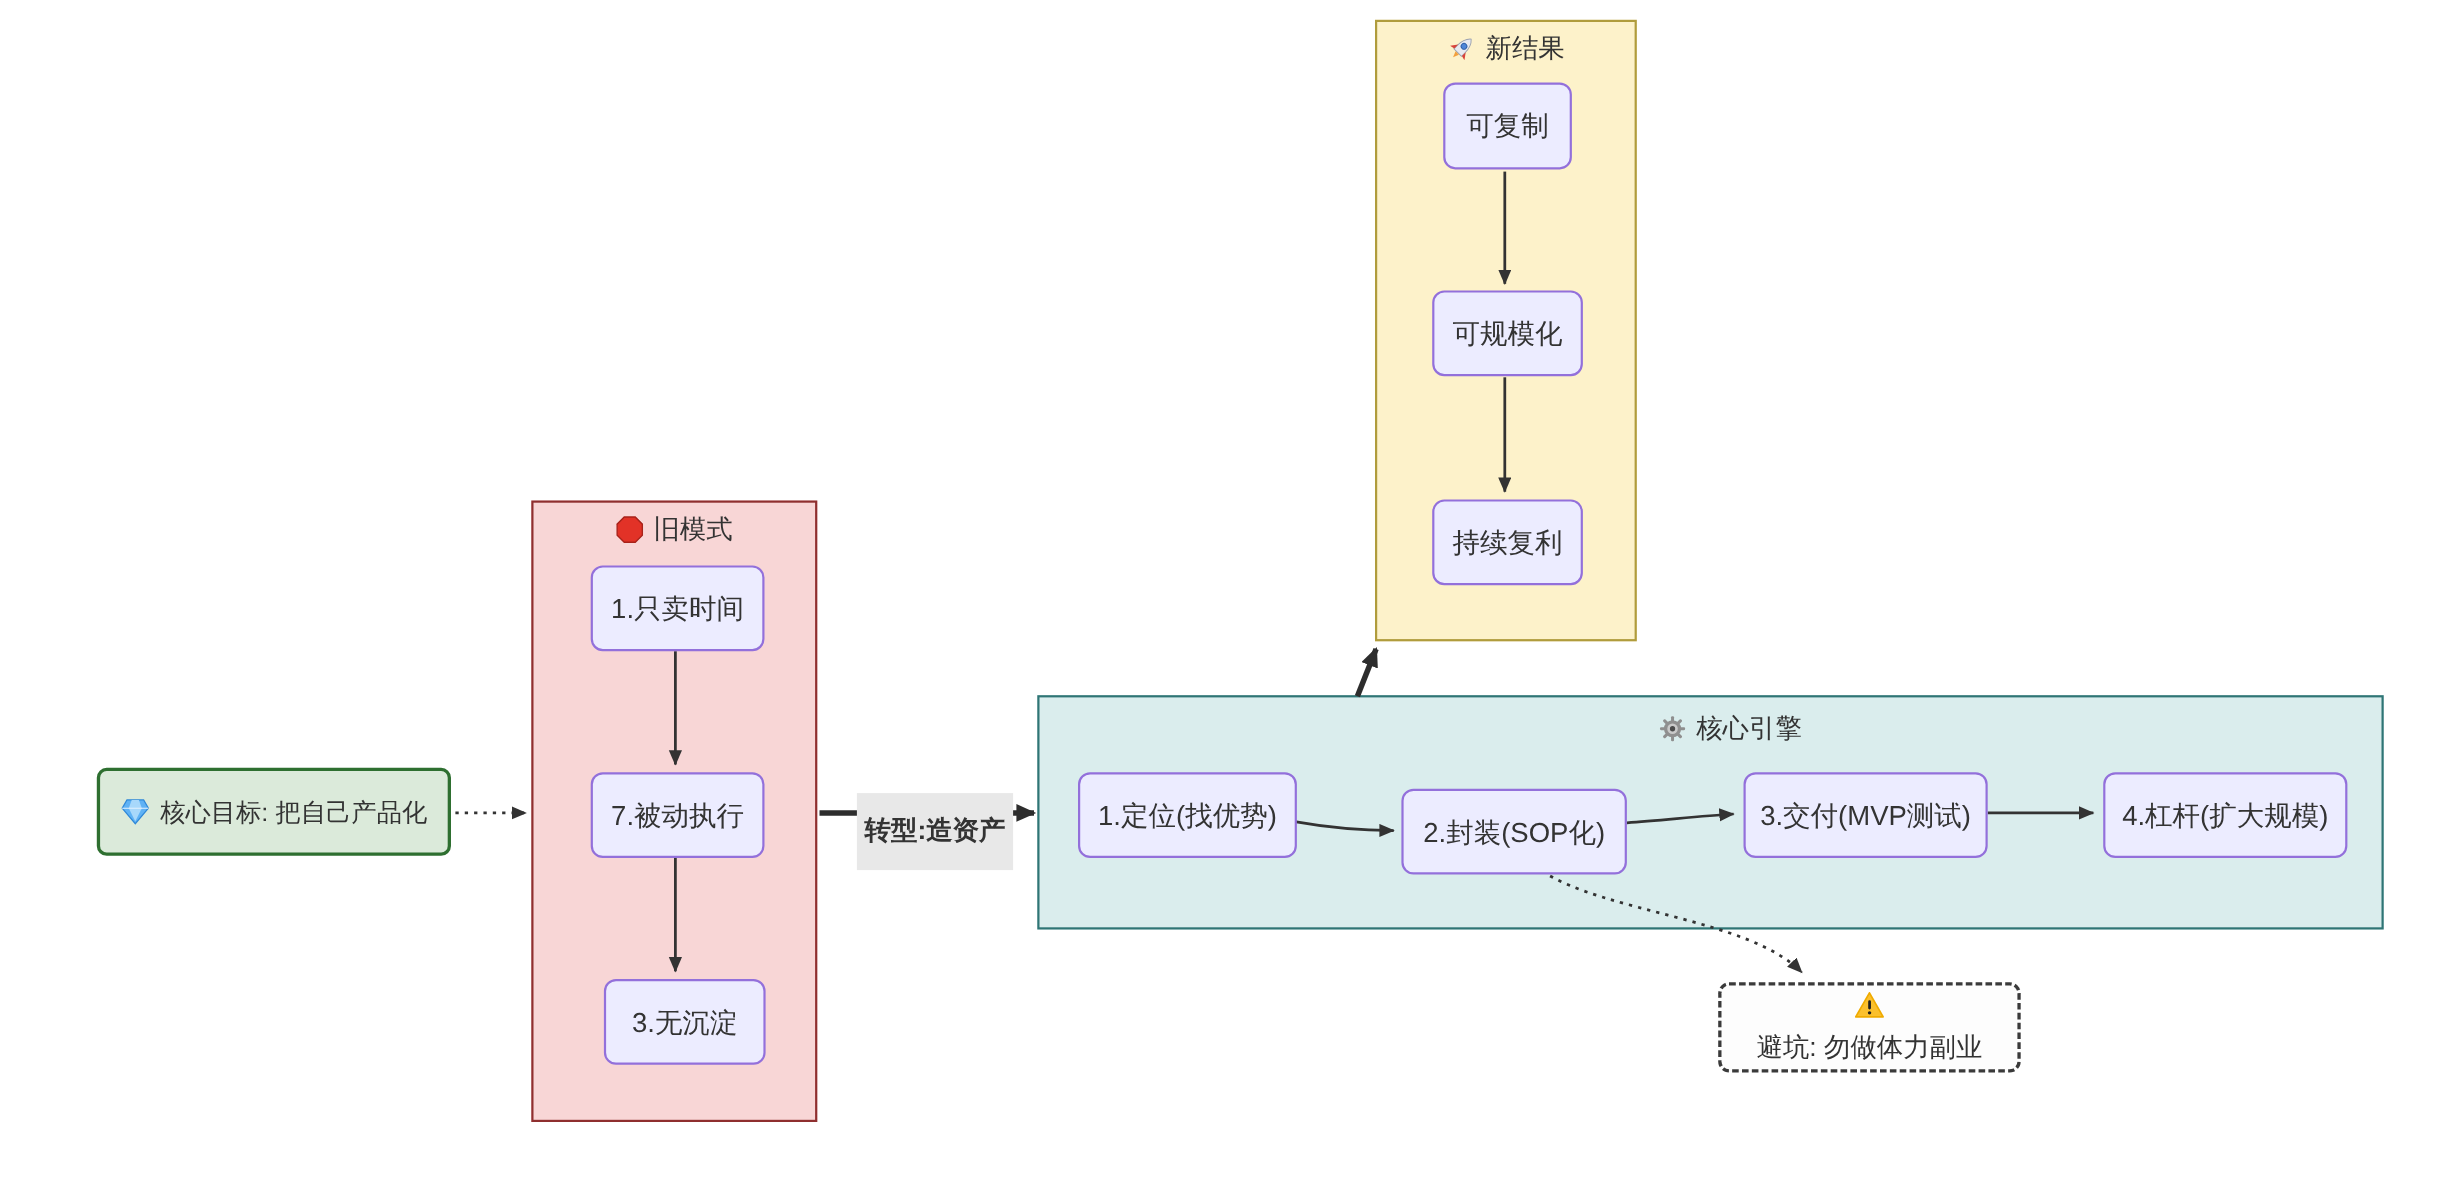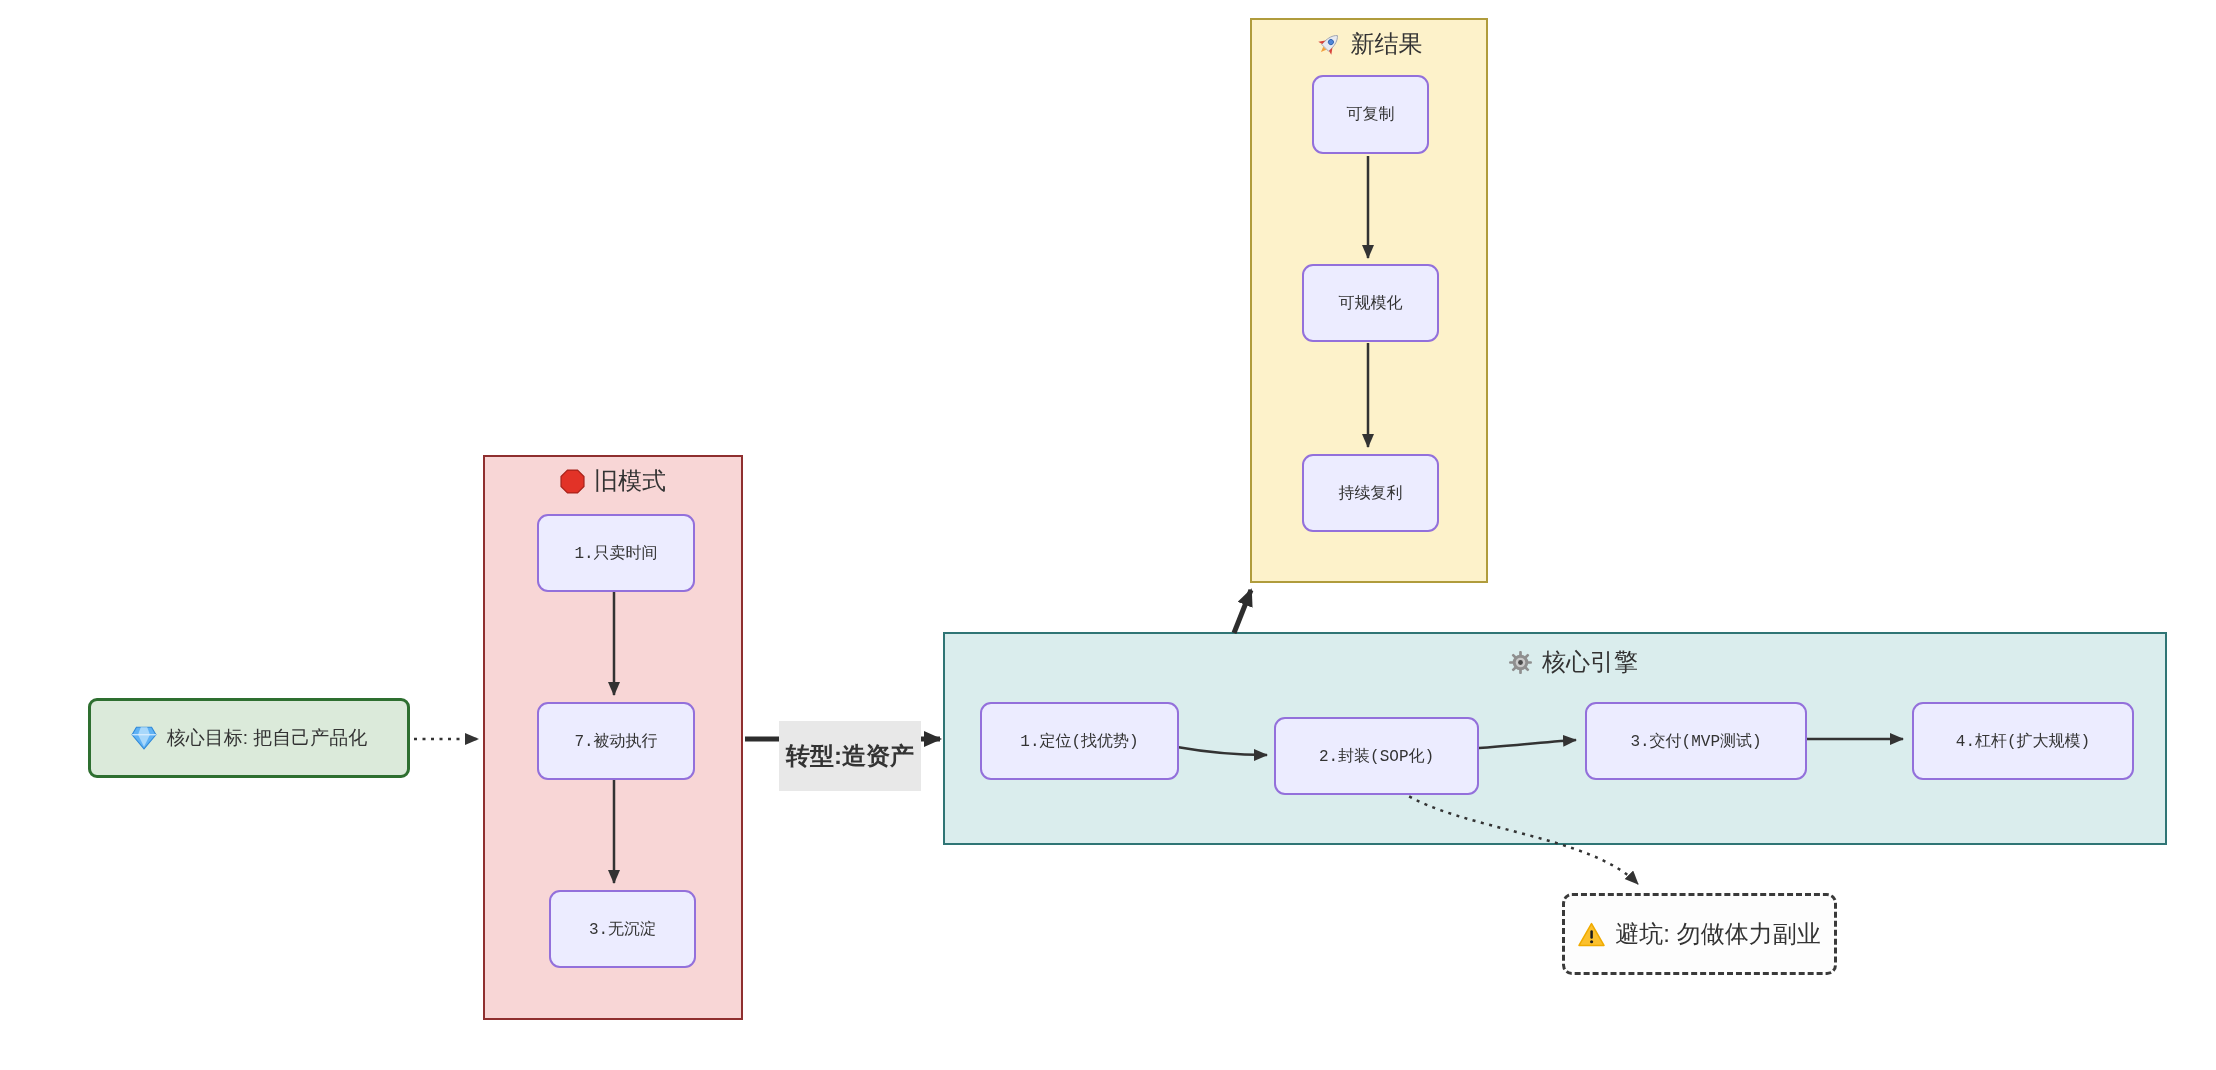--- a/index.html
+++ b/index.html
@@ -16,29 +16,29 @@
   body{background:#fff;font-family:"Liberation Sans","DejaVu Sans",sans-serif;color:var(--text);}
   .canvas{position:relative;width:2216px;height:1070px;background:var(--canvas_bg);overflow:hidden;}
 
   .group{position:absolute;border-style:solid;border-width:2px;}
   .g-old{left:483px;top:455px;width:260px;height:565px;background:var(--old_fill);border-color:var(--old_border);}
   .g-new{left:1250px;top:18px;width:238px;height:565px;background:var(--new_fill);border-color:var(--new_border);}
   .g-engine{left:943px;top:632px;width:1224px;height:213px;background:var(--engine_fill);border-color:var(--engine_border);}
   .group-title{position:absolute;left:0;right:0;top:8px;display:flex;align-items:center;justify-content:center;gap:9px;font-size:24px;color:var(--text);z-index:3;white-space:nowrap;}
 
   .flow-node{position:absolute;z-index:3;background:var(--node_fill);border:2px solid var(--node_border);
-    border-radius:11px;display:flex;align-items:center;justify-content:center;font-size:16px;color:var(--text);white-space:nowrap;font-family:Liberation Mono, monospace;}
+    border-radius:11px;display:flex;align-items:center;justify-content:center;font-size:25px;color:var(--text);white-space:nowrap;}
 
   .goal-node{position:absolute;left:88px;top:698px;width:322px;height:80px;z-index:3;
     background:var(--goal_fill);border:3px solid var(--goal_border);border-radius:9px;
-    display:flex;align-items:center;justify-content:center;gap:10px;font-size:19px;white-space:nowrap;}
+    display:flex;align-items:center;justify-content:center;gap:10px;font-size:23px;white-space:nowrap;}
 
   .warning-node{position:absolute;left:1562px;top:893px;width:275px;height:82px;z-index:3;
     background:var(--warning_fill);border:3px dashed var(--warning_border);border-radius:10px;
-    display:flex;align-items:center;justify-content:center;gap:10px;font-size:24px;white-space:nowrap;}
+    display:flex;align-items:center;justify-content:center;gap:10px;font-size:24px;white-space:nowrap;flex-direction:column;}
 
   .edge-label{position:absolute;left:779px;top:721px;z-index:4;background:var(--edge_label_bg);
     color:var(--text);font-size:24px;font-weight:700;line-height:28px;padding:21px 7px;white-space:nowrap;}
 
   svg.edges{position:absolute;left:0;top:0;width:2216px;height:1070px;z-index:2;}
   .e{fill:none;stroke:var(--arrow);stroke-width:2.5px;}
   .e.dotted{stroke-dasharray:3 5.5;}
   .e.thick{stroke:#2d2d2d;stroke-width:5px;}
   .ah-fill{fill:var(--arrow);}
   .icon{display:inline-flex;align-items:center;}

